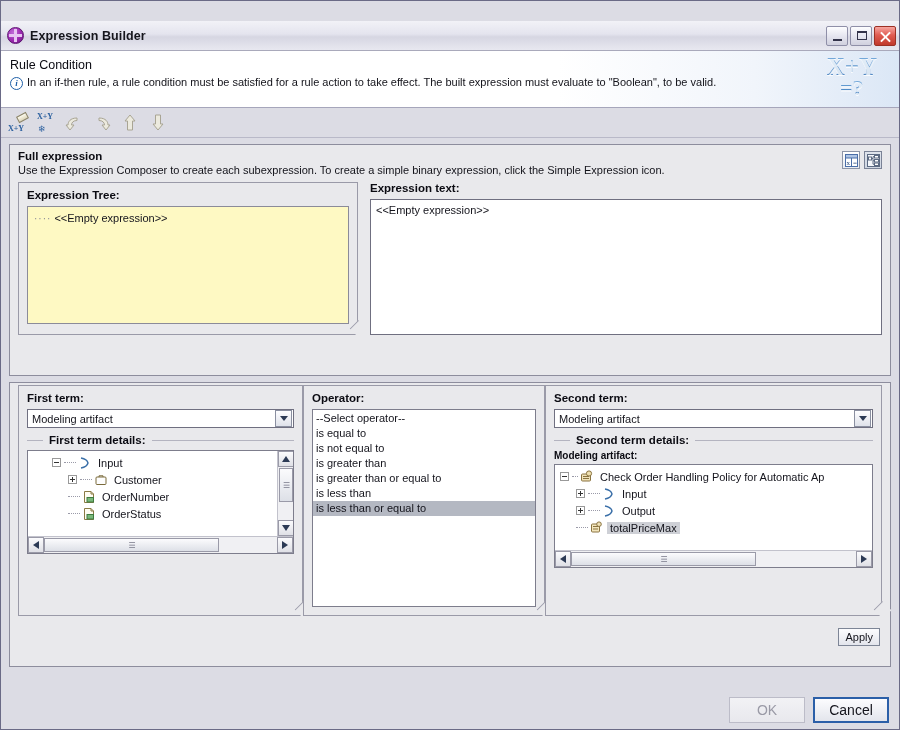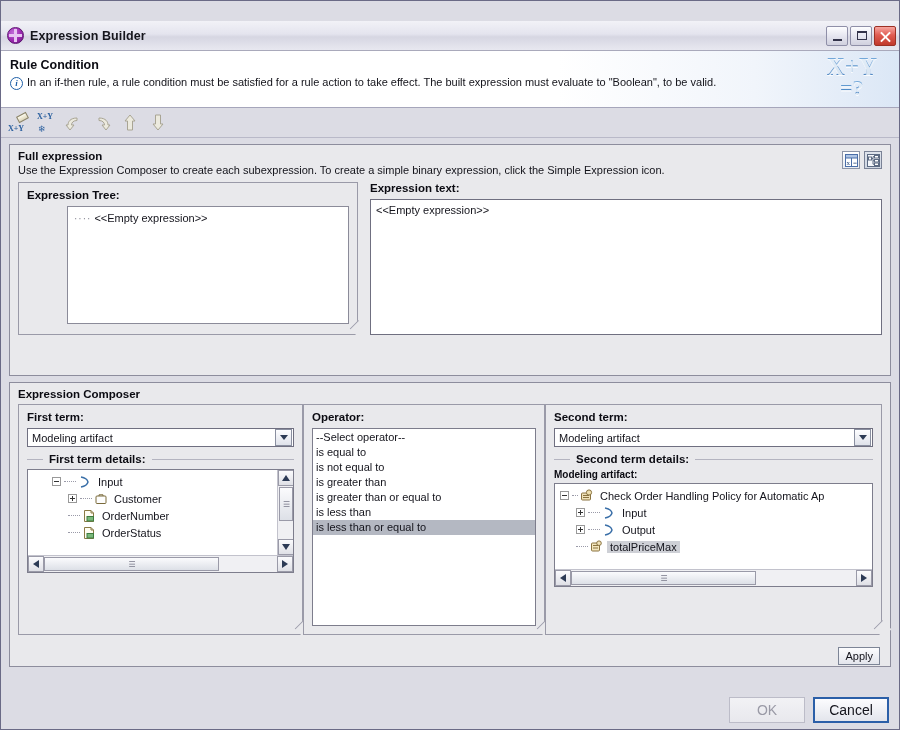--- a/index.html
+++ b/index.html
@@ -68,21 +68,21 @@
   }
   .win-btn .x1 { transform: rotate(45deg); }
   .win-btn .x2 { transform: rotate(-45deg); }
 
   
   .header {
     flex: 0 0 56px; height: 56px;
     background: linear-gradient(to right, #ffffff 0%, #ffffff 62%, #f1f5fb 84%, #dbe7f6 100%);
     position: relative; padding: 7px 10px 0 9px;
   }
-  .header-title { font-size: 12.5px; font-weight: bold; color: #0b0b12; margin-bottom: 4px; }
+  .header-title { font-size: 12.5px; font-weight: normal; color: #0b0b12; margin-bottom: 4px; }
   .header-desc-row { display: flex; align-items: flex-start; gap: 4px; }
   .info-icon {
     flex: 0 0 13px; width: 13px; height: 13px; border-radius: 50%;
     border: 1.5px solid #1e5fa8; color: #1e5fa8;
     font-size: 9px; font-weight: bold; font-style: italic;
     line-height: 10px; text-align: center; margin-top: 1px;
     font-family: "Liberation Serif", serif;
   }
   .header-desc { font-size: 11px; color: #13131a; line-height: 13px; }
   .header-art {
@@ -170,24 +170,24 @@
     padding: 6px 8px 10px 8px;
     position: relative;
   }
   .tree-group::after {
     content: ''; position: absolute; right: -1px; bottom: -1px;
     width: 12px; height: 12px; background: #e9e9ec;
     border-left: 1px solid #9a9aa8; transform: rotate(45deg) translate(5px,-5px);
   }
   .sub-label { font-size: 11.5px; font-weight: bold; color: #0b0b12; margin-bottom: 5px; }
   .expr-tree-box {
-    height: 118px; background: #ffffff;
+    height: 118px; background: #fef9c3;
     border: 1px solid #8b8b99;
     padding: 5px 6px; font-size: 11px; color: #14141c;
-    position: relative; overflow: hidden; margin-left: 40px;
+    position: relative; overflow: hidden;
   }
   .tree-dots { color: #8a8a95; letter-spacing: 1px; font-size: 10px; }
 
   .expr-text-col { flex: 1 1 auto; display: flex; flex-direction: column; }
   .expr-text-box {
     flex: 1 1 auto; background: #ffffff;
     border: 1px solid #6f6f80;
     padding: 4px 5px; font-size: 11px; color: #14141c;
     min-height: 133px;
   }
@@ -413,21 +413,20 @@
         <div class="expr-text-col">
           <div class="sub-label">Expression text:</div>
           <div class="expr-text-box">
             <span>&lt;&lt;Empty expression&gt;&gt;</span>
           </div>
         </div>
       </div>
     </div>
 
     <div class="panel composer">
-      <div class="panel-title">Expression Composer</div>
 
       <div class="composer-body">
 
         <div class="col col-first">
           <div class="sub-label">First term:</div>
           <div class="combo">
             <div class="combo-val">Modeling artifact</div>
             <div class="combo-btn">
                 <div class="chev"></div>
               </div>

